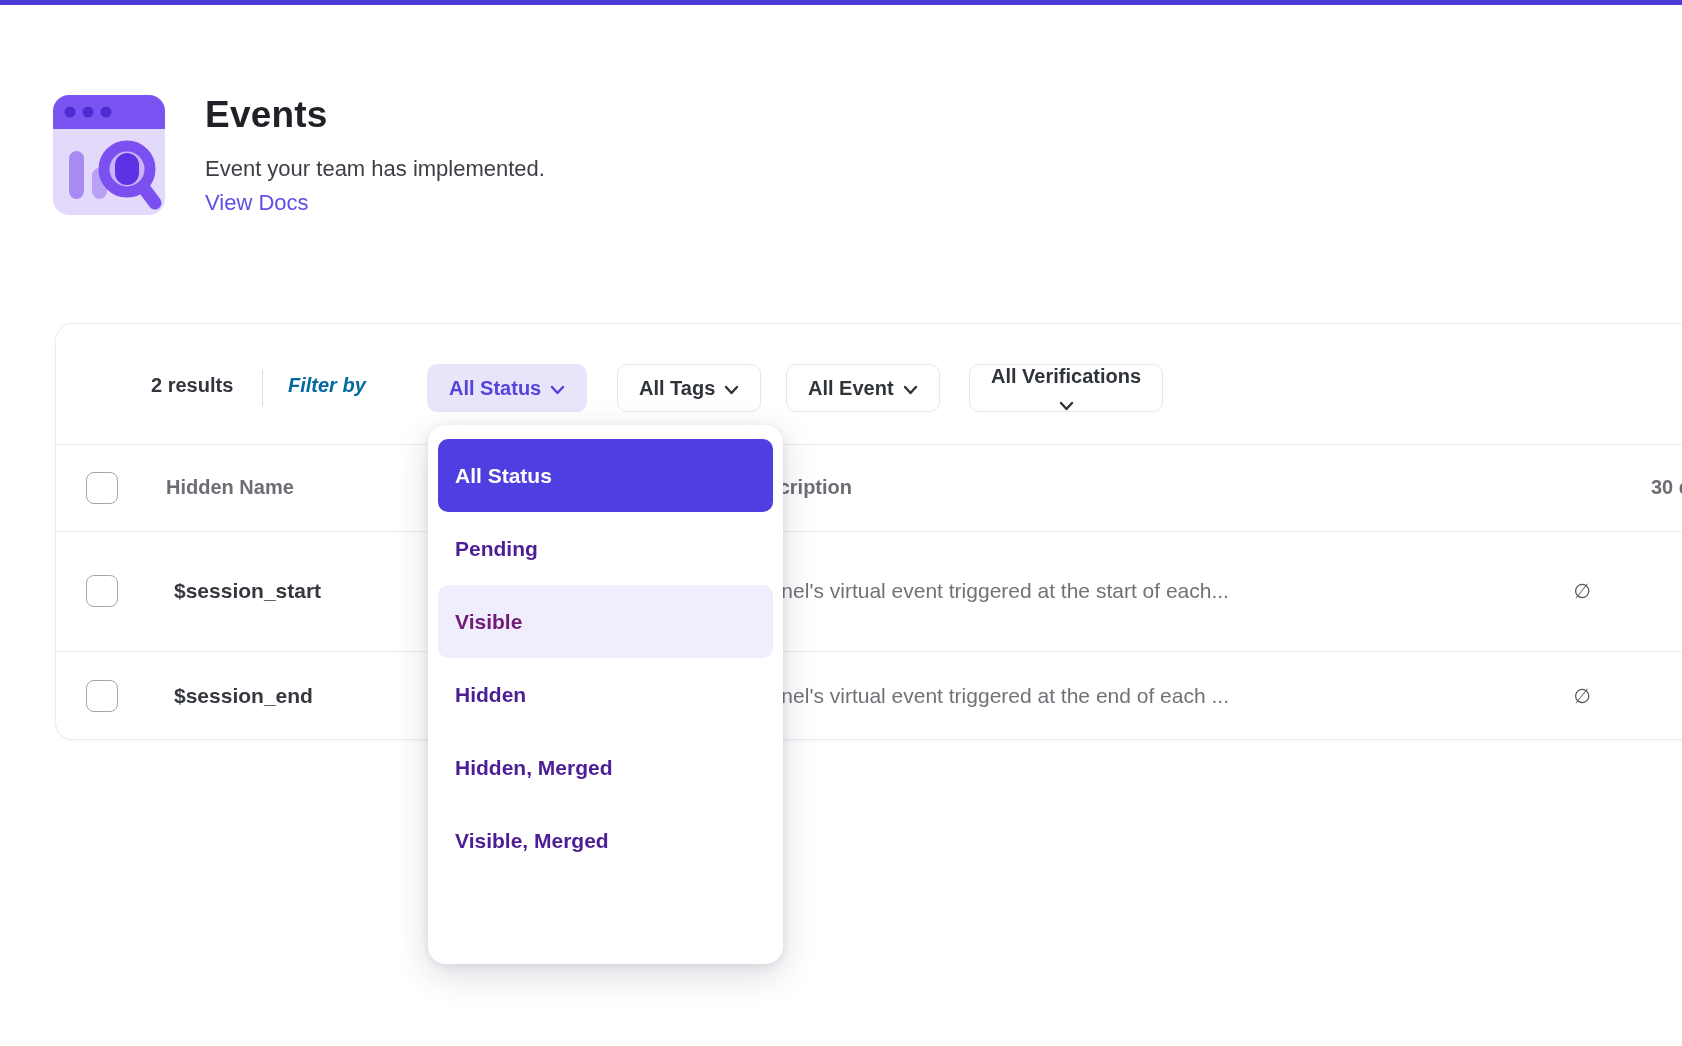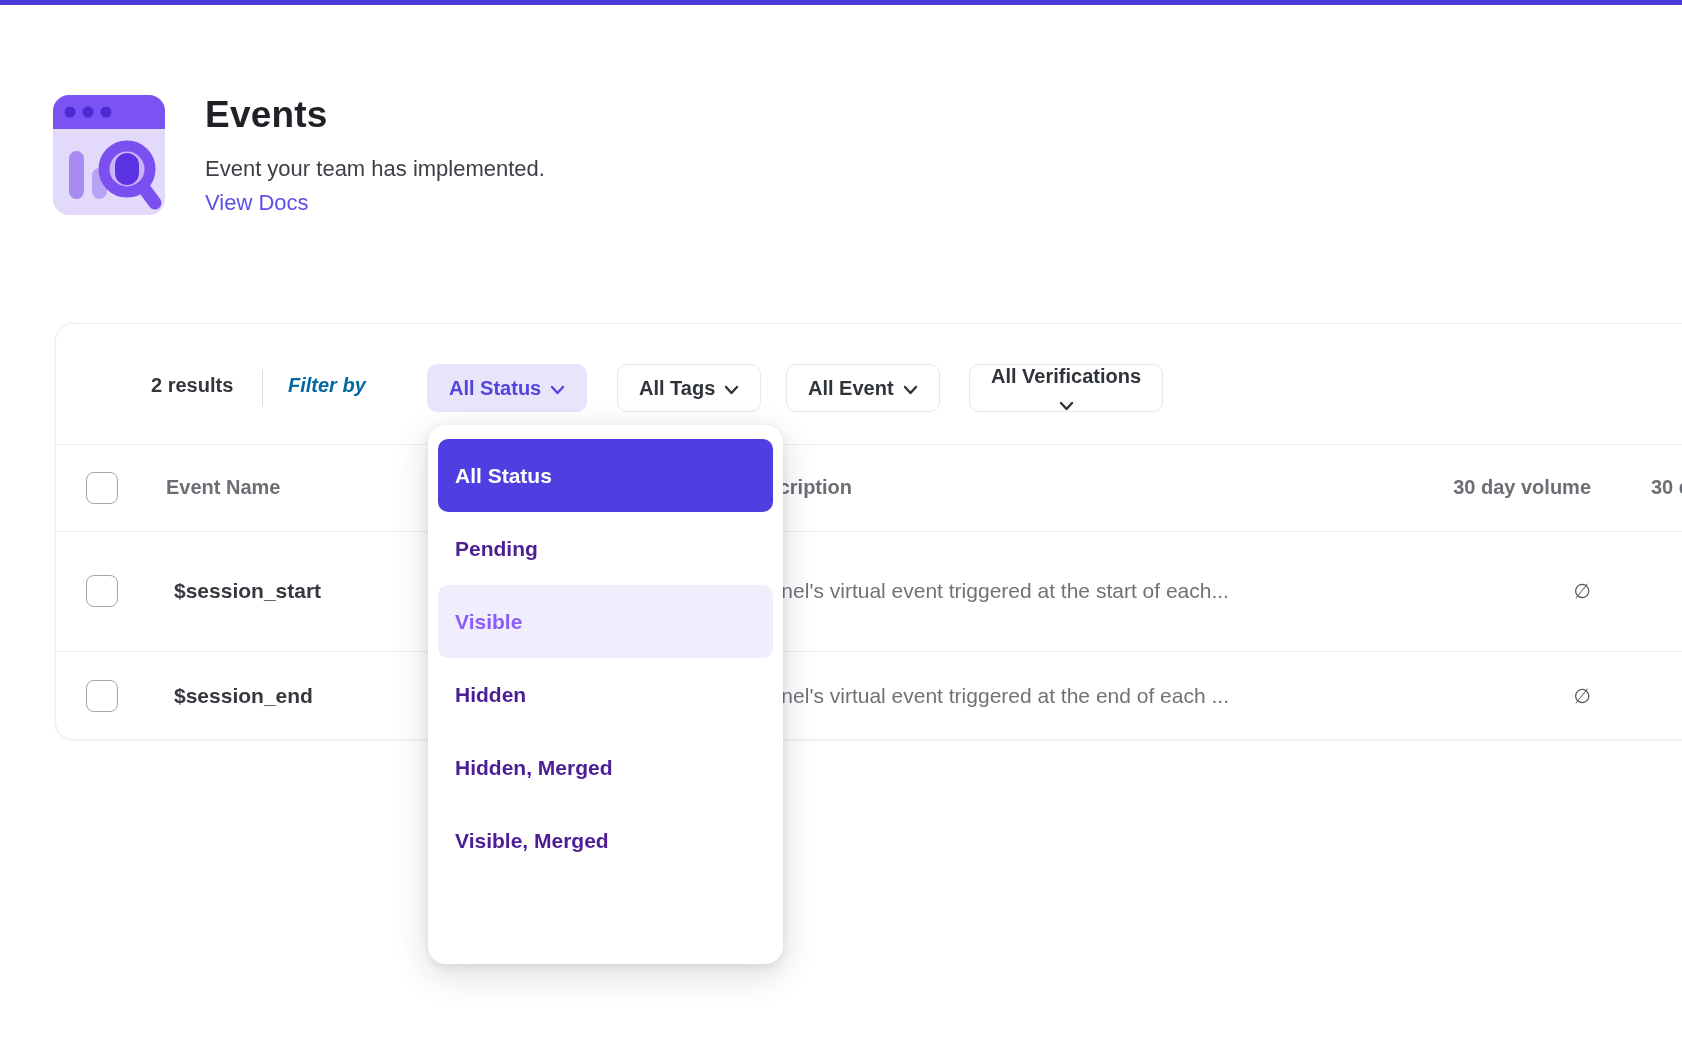--- a/index.html
+++ b/index.html
@@ -39,21 +39,21 @@
   .desc { font-size:21px; color:#6F7277; white-space:nowrap; }
   .volume { font-size:20px; color:#55595F; font-family:"DejaVu Sans", sans-serif; }
 
   
   .dropdown { position:absolute; left:428px; top:425px; width:355px; height:539px; z-index:20;
               background:#fff; border-radius:18px; padding:14px 10px;
               box-shadow:0 10px 34px rgba(25,25,60,.16), 0 2px 8px rgba(25,25,60,.08); }
   .dd-item { width:335px; height:73px; display:flex; align-items:center; padding-left:17px;
              font-size:21px; font-weight:600; color:#4c1d95; border-radius:10px; cursor:pointer; white-space:nowrap; }
   .dd-item.selected { background:#4F3FE0; color:#ffffff; }
-  .dd-item.highlighted { background:#F0EDFC; color:#8b5cf6; }
+  .dd-item.highlighted { background:#F0EDFC; color:#701a75; }
 </style>
 </head>
 <body>
 
 <div class="topbar"></div>
 
 <div class="app-icon">
   <svg width="112" height="120" viewBox="0 0 112 120">
     <rect x="0" y="0" width="112" height="120" rx="16" fill="#E3DAFB"></rect>
     <path d="M0 16 A16 16 0 0 1 16 0 H96 A16 16 0 0 1 112 16 V34 H0 Z" fill="#7B53F2"></path>
@@ -108,27 +108,24 @@
           <path d="M2 3 L7.5 9 L13 3" fill="none" stroke="currentColor" stroke-width="2.4" stroke-linecap="round" stroke-linejoin="round"></path>
         </svg>
     </span>
   </div>
 
   <div class="h-divider" style="top:120px;"></div>
 
   <div class="trow" style="top:120px; height:87px;">
     <div class="checkbox"></div>
     <div class="cell" style="left:110px;">
-        <span class="col-head">Event Name</span>
+        <span class="col-head">Hidden Name</span>
       </div>
     <div class="cell" style="left:686px;">
         <span class="col-head">Description</span>
-      </div>
-    <div class="cell" style="right:123px;">
-        <span class="col-head">30 day volume</span>
       </div>
     <div class="cell" style="left:1595px;">
         <span class="col-head">30 d</span>
       </div>
   </div>
 
   <div class="h-divider" style="top:207px;"></div>
 
   <div class="trow" style="top:207px; height:120px;">
     <div class="checkbox"></div>

